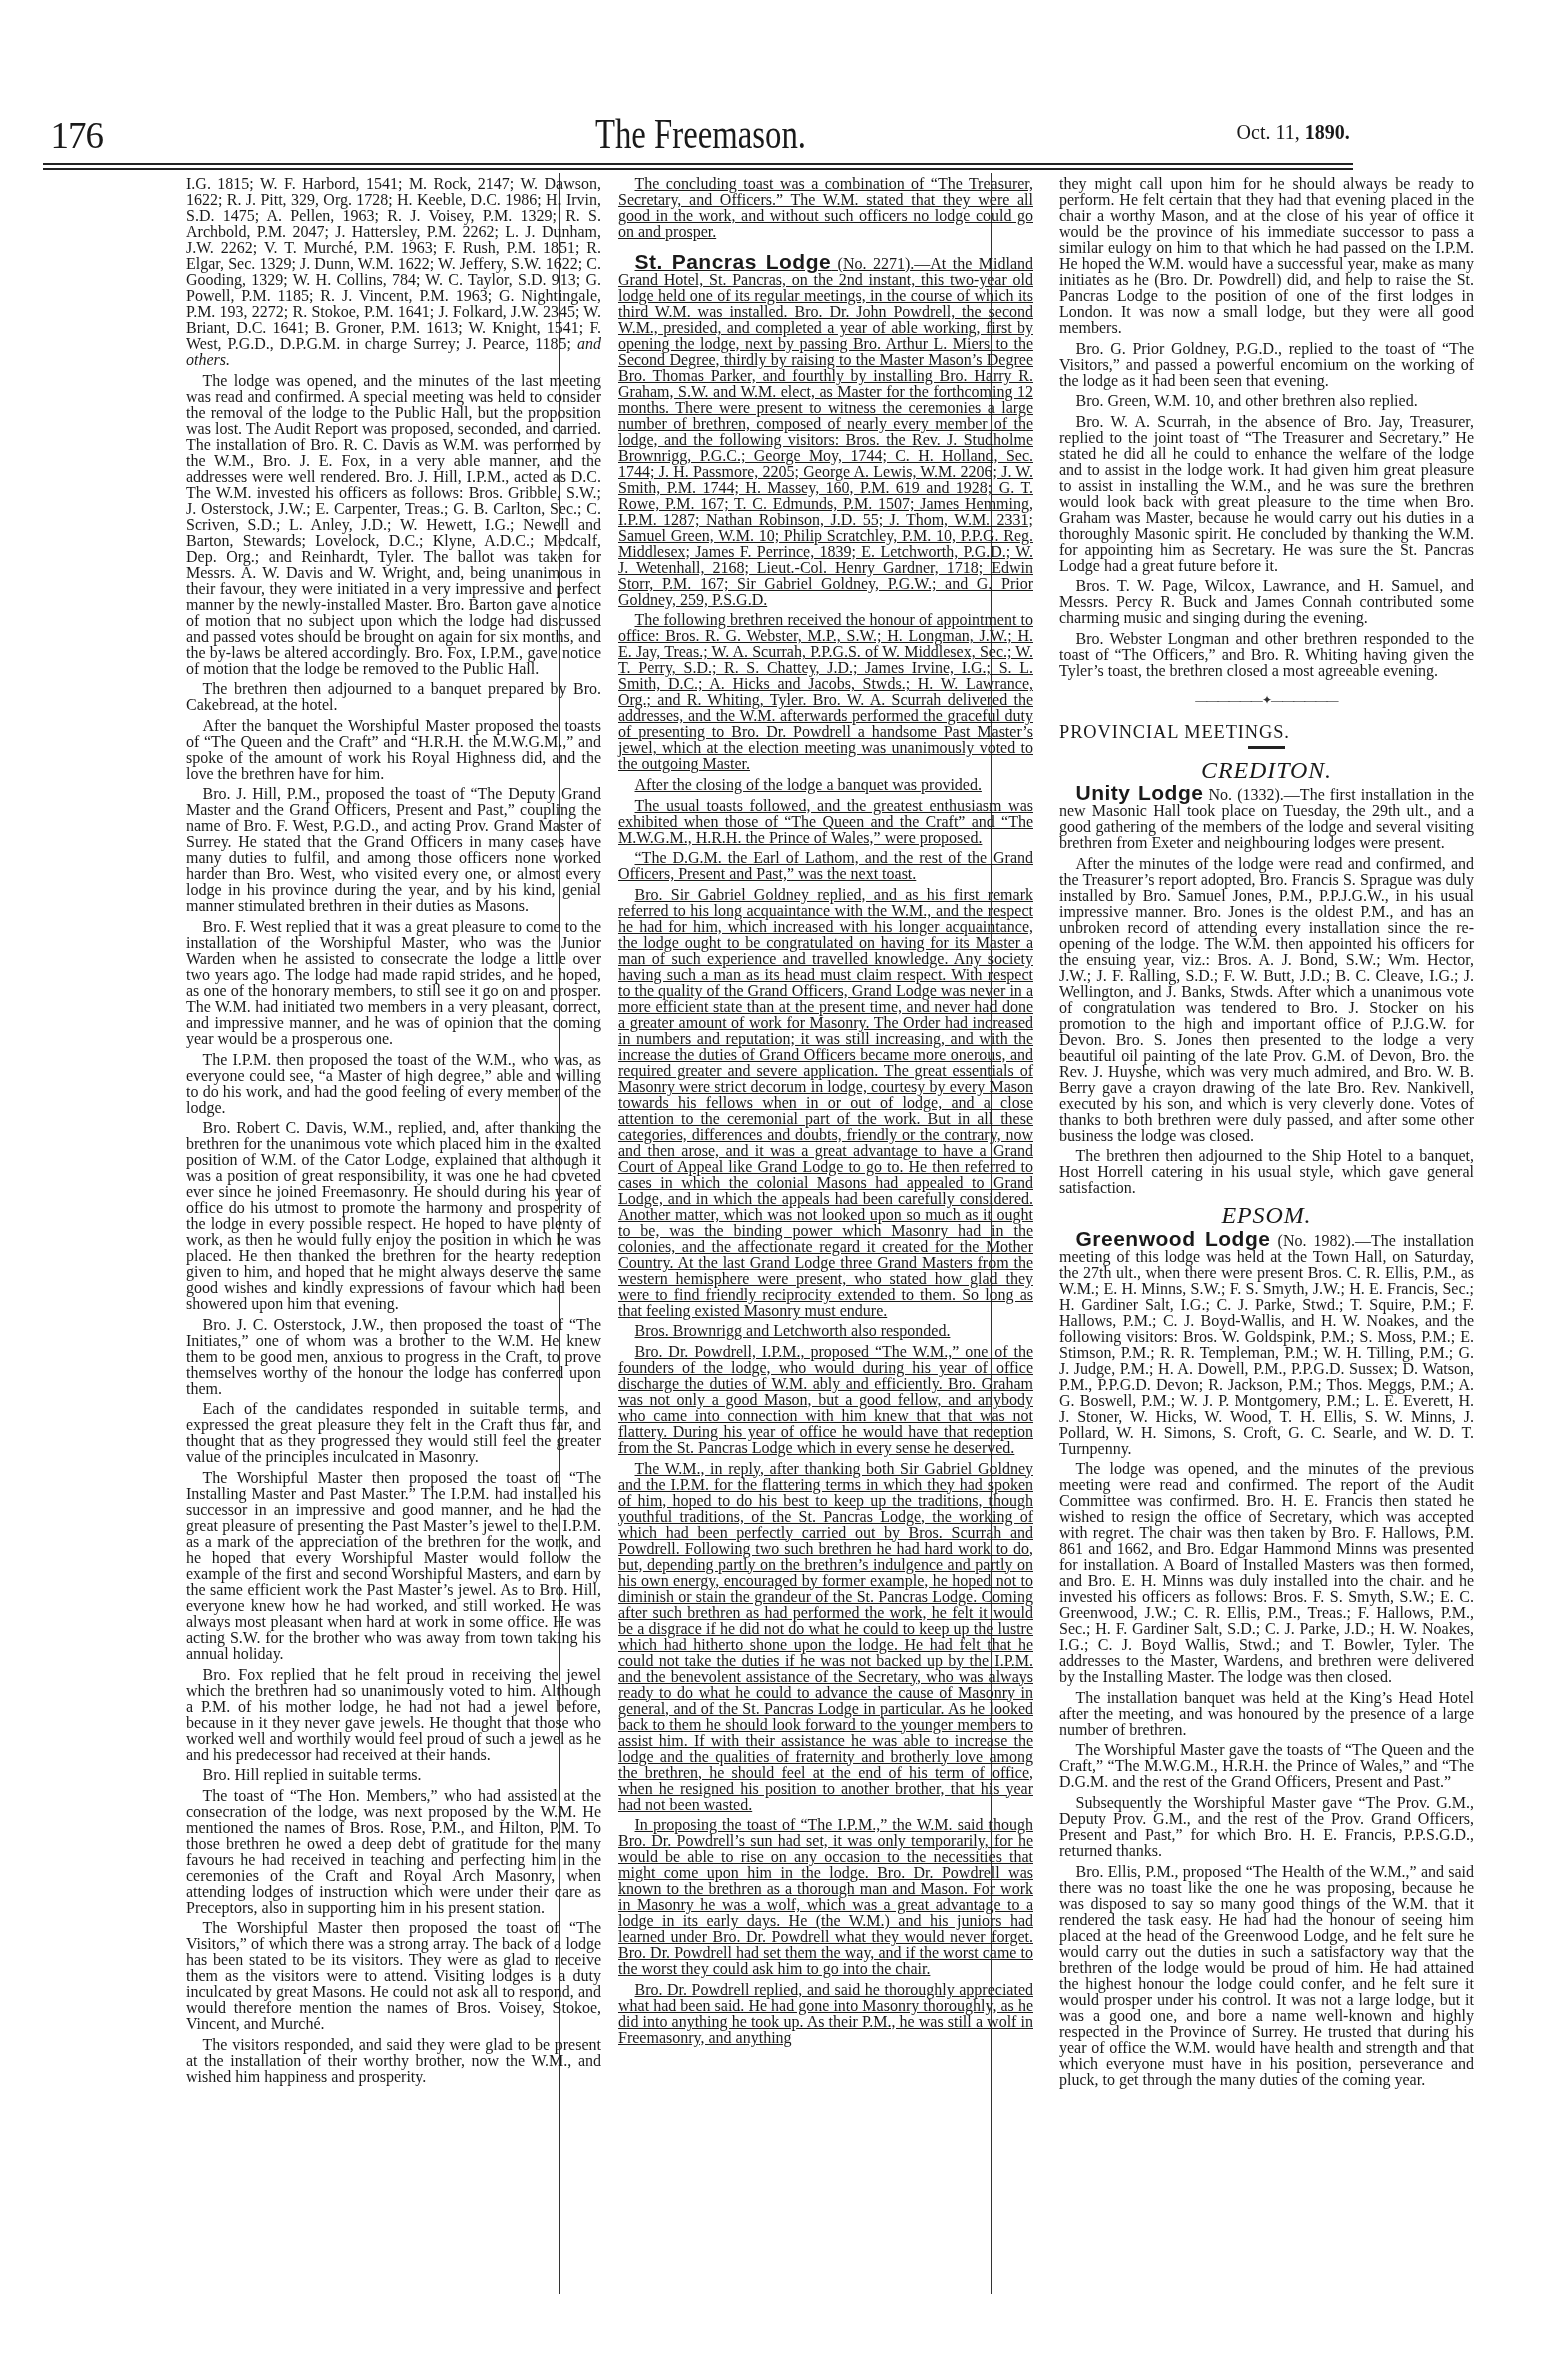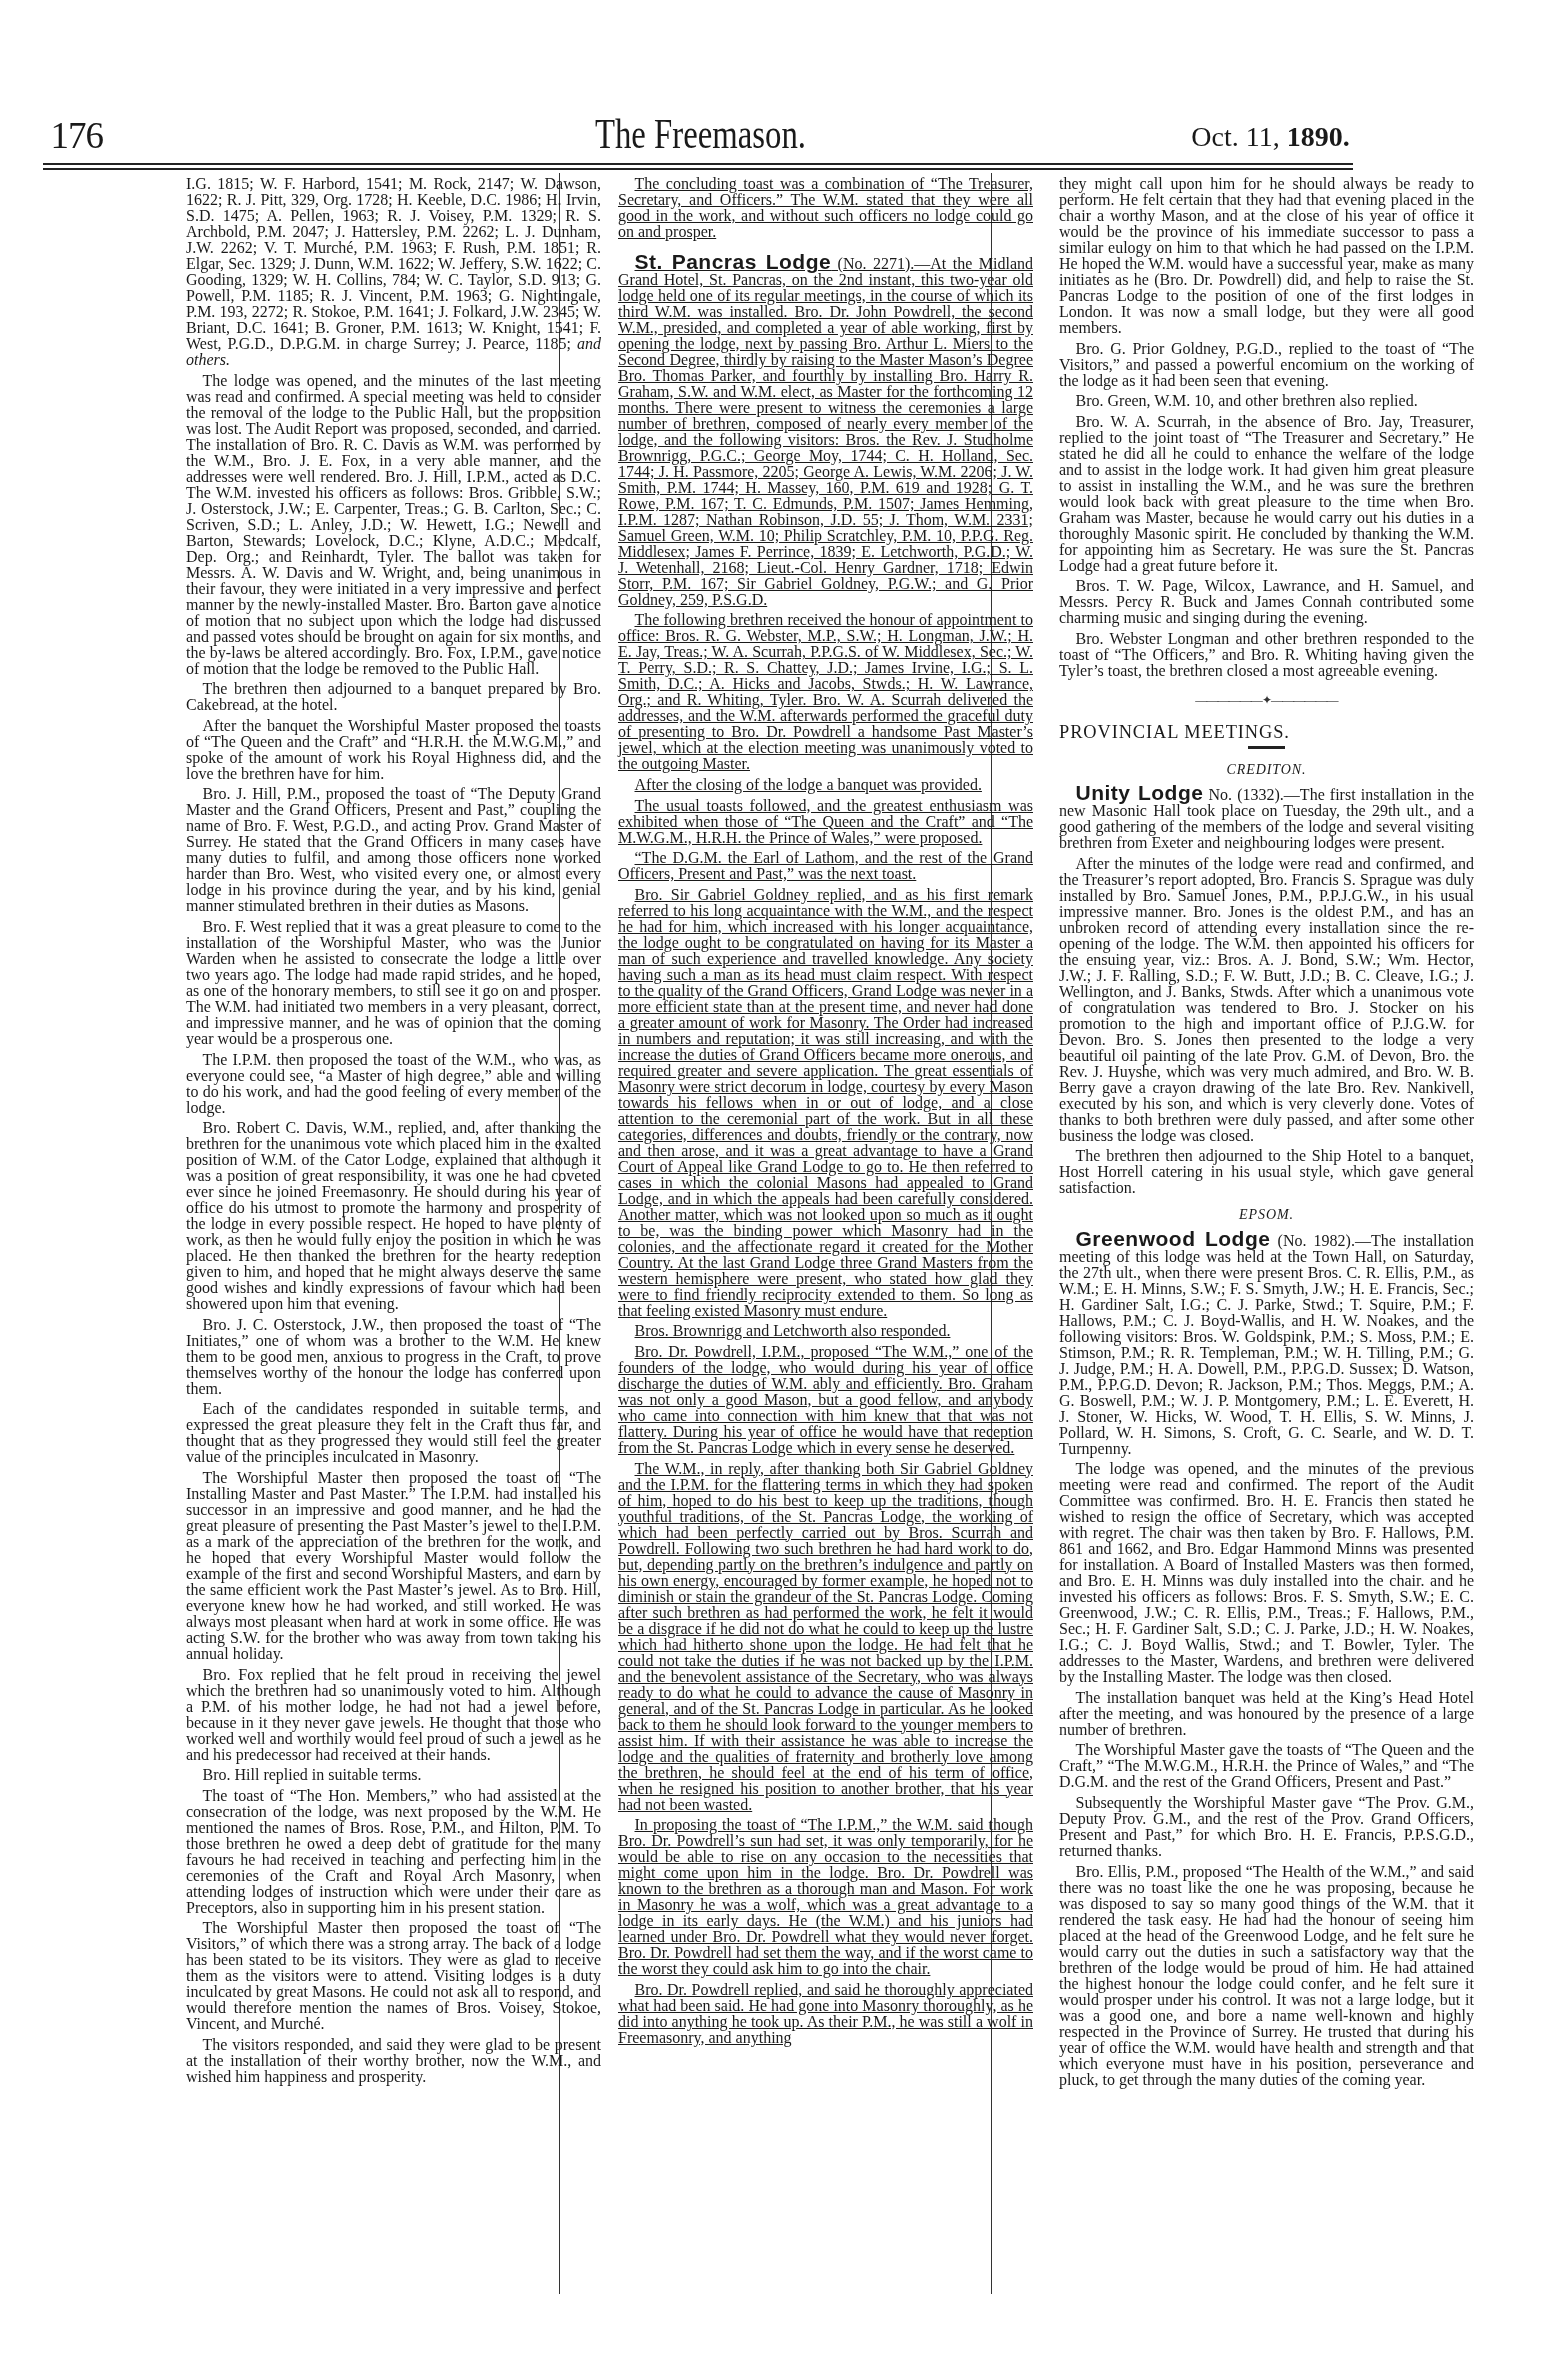--- a/index.html
+++ b/index.html
@@ -2,39 +2,39 @@
 <html style="font-size:14.7px"><head>
 <meta charset="utf-8">
 <style>
   html, body { margin: 0; padding: 0; background: #ffffff; }
   body { width: 1566px; height: 2362px; position: relative; overflow: hidden;
          font-family: "Liberation Serif", "DejaVu Serif", serif; color: #1a1a1a; }
   .masthead { position: absolute; left: 44px; top: 110px; width: 1313px; height: 46px; }
   .page-num { position: absolute; left: 6.4px; top: 3.7px; font-size: 37px; letter-spacing: -0.9px; }
   .title { position: absolute; left: 0; right: 0; top: 0; text-align: center; font-size: 42px;
            transform: scaleX(0.78); transform-origin: center top; }
-  .dateline { position: absolute; right: 7.3px; top: 11px; font-size: 28px; }
+  .dateline { position: absolute; right: 7.3px; top: 11px; font-size: 20px; }
   .dateline .yr { font-weight: bold; }
   .rule-top { position: absolute; left: 43px; top: 163px; width: 1310px; height: 1.8px; background: #222; }
   .rule-top2 { position: absolute; left: 43px; top: 168px; width: 1310px; height: 1.8px; background: #222; }
   .col { position: absolute; top: 176px; font-size: 16px; line-height: 16px; text-align: justify;
          hyphens: manual; margin-left: 48px; }
   .col1 { left: 138px; width: 415px; }
   .col2 { left: 570px; width: 415px; text-decoration: underline; }
   .col3 { left: 1011px; width: 415px; }
   .vrule { position: absolute; width: 1.4px; background: #333; }
   .vr1 { left: 559px; top: 173px; height: 2121px; }
   .vr2 { left: 991px; top: 173px; height: 2121px; }
   p { margin: 0 0 4.6px 0; text-indent: 16.5px; }
   p.noindent { text-indent: 0; }
   .lodge { font-family: "Liberation Sans", "DejaVu Sans", sans-serif; font-size: 21px; font-weight: bold; letter-spacing: 0.5px; }
   .section-title { text-align: left; font-size: 18.4px; letter-spacing: 0.9px; margin: 16.5px 0 5.5px 0; }
   .ornament { text-align: center; margin: 13px 0 9.2px 0; font-size: 12px; letter-spacing: -0.9px; color: #333; }
   .shortrule { width: 37px; height: 2.8px; background: #222; margin: 5.5px auto 13px auto; }
-  .place { text-align: center; font-style: italic; font-size: 14px; letter-spacing: 0.9px; margin: 11px 0 7.3px 0; }
+  .place { text-align: center; font-style: italic; font-size: 24px; letter-spacing: 0.9px; margin: 11px 0 7.3px 0; }
   .spacer { height: 9.2px; }
 </style>
 </head>
 <body>
 
 <div class="masthead">
   <span class="page-num">176</span>
   <div class="title">The Freemason.</div>
   <span class="dateline"><span>Oct. 11,</span> <span class="yr">1890.</span></span>
 </div>

